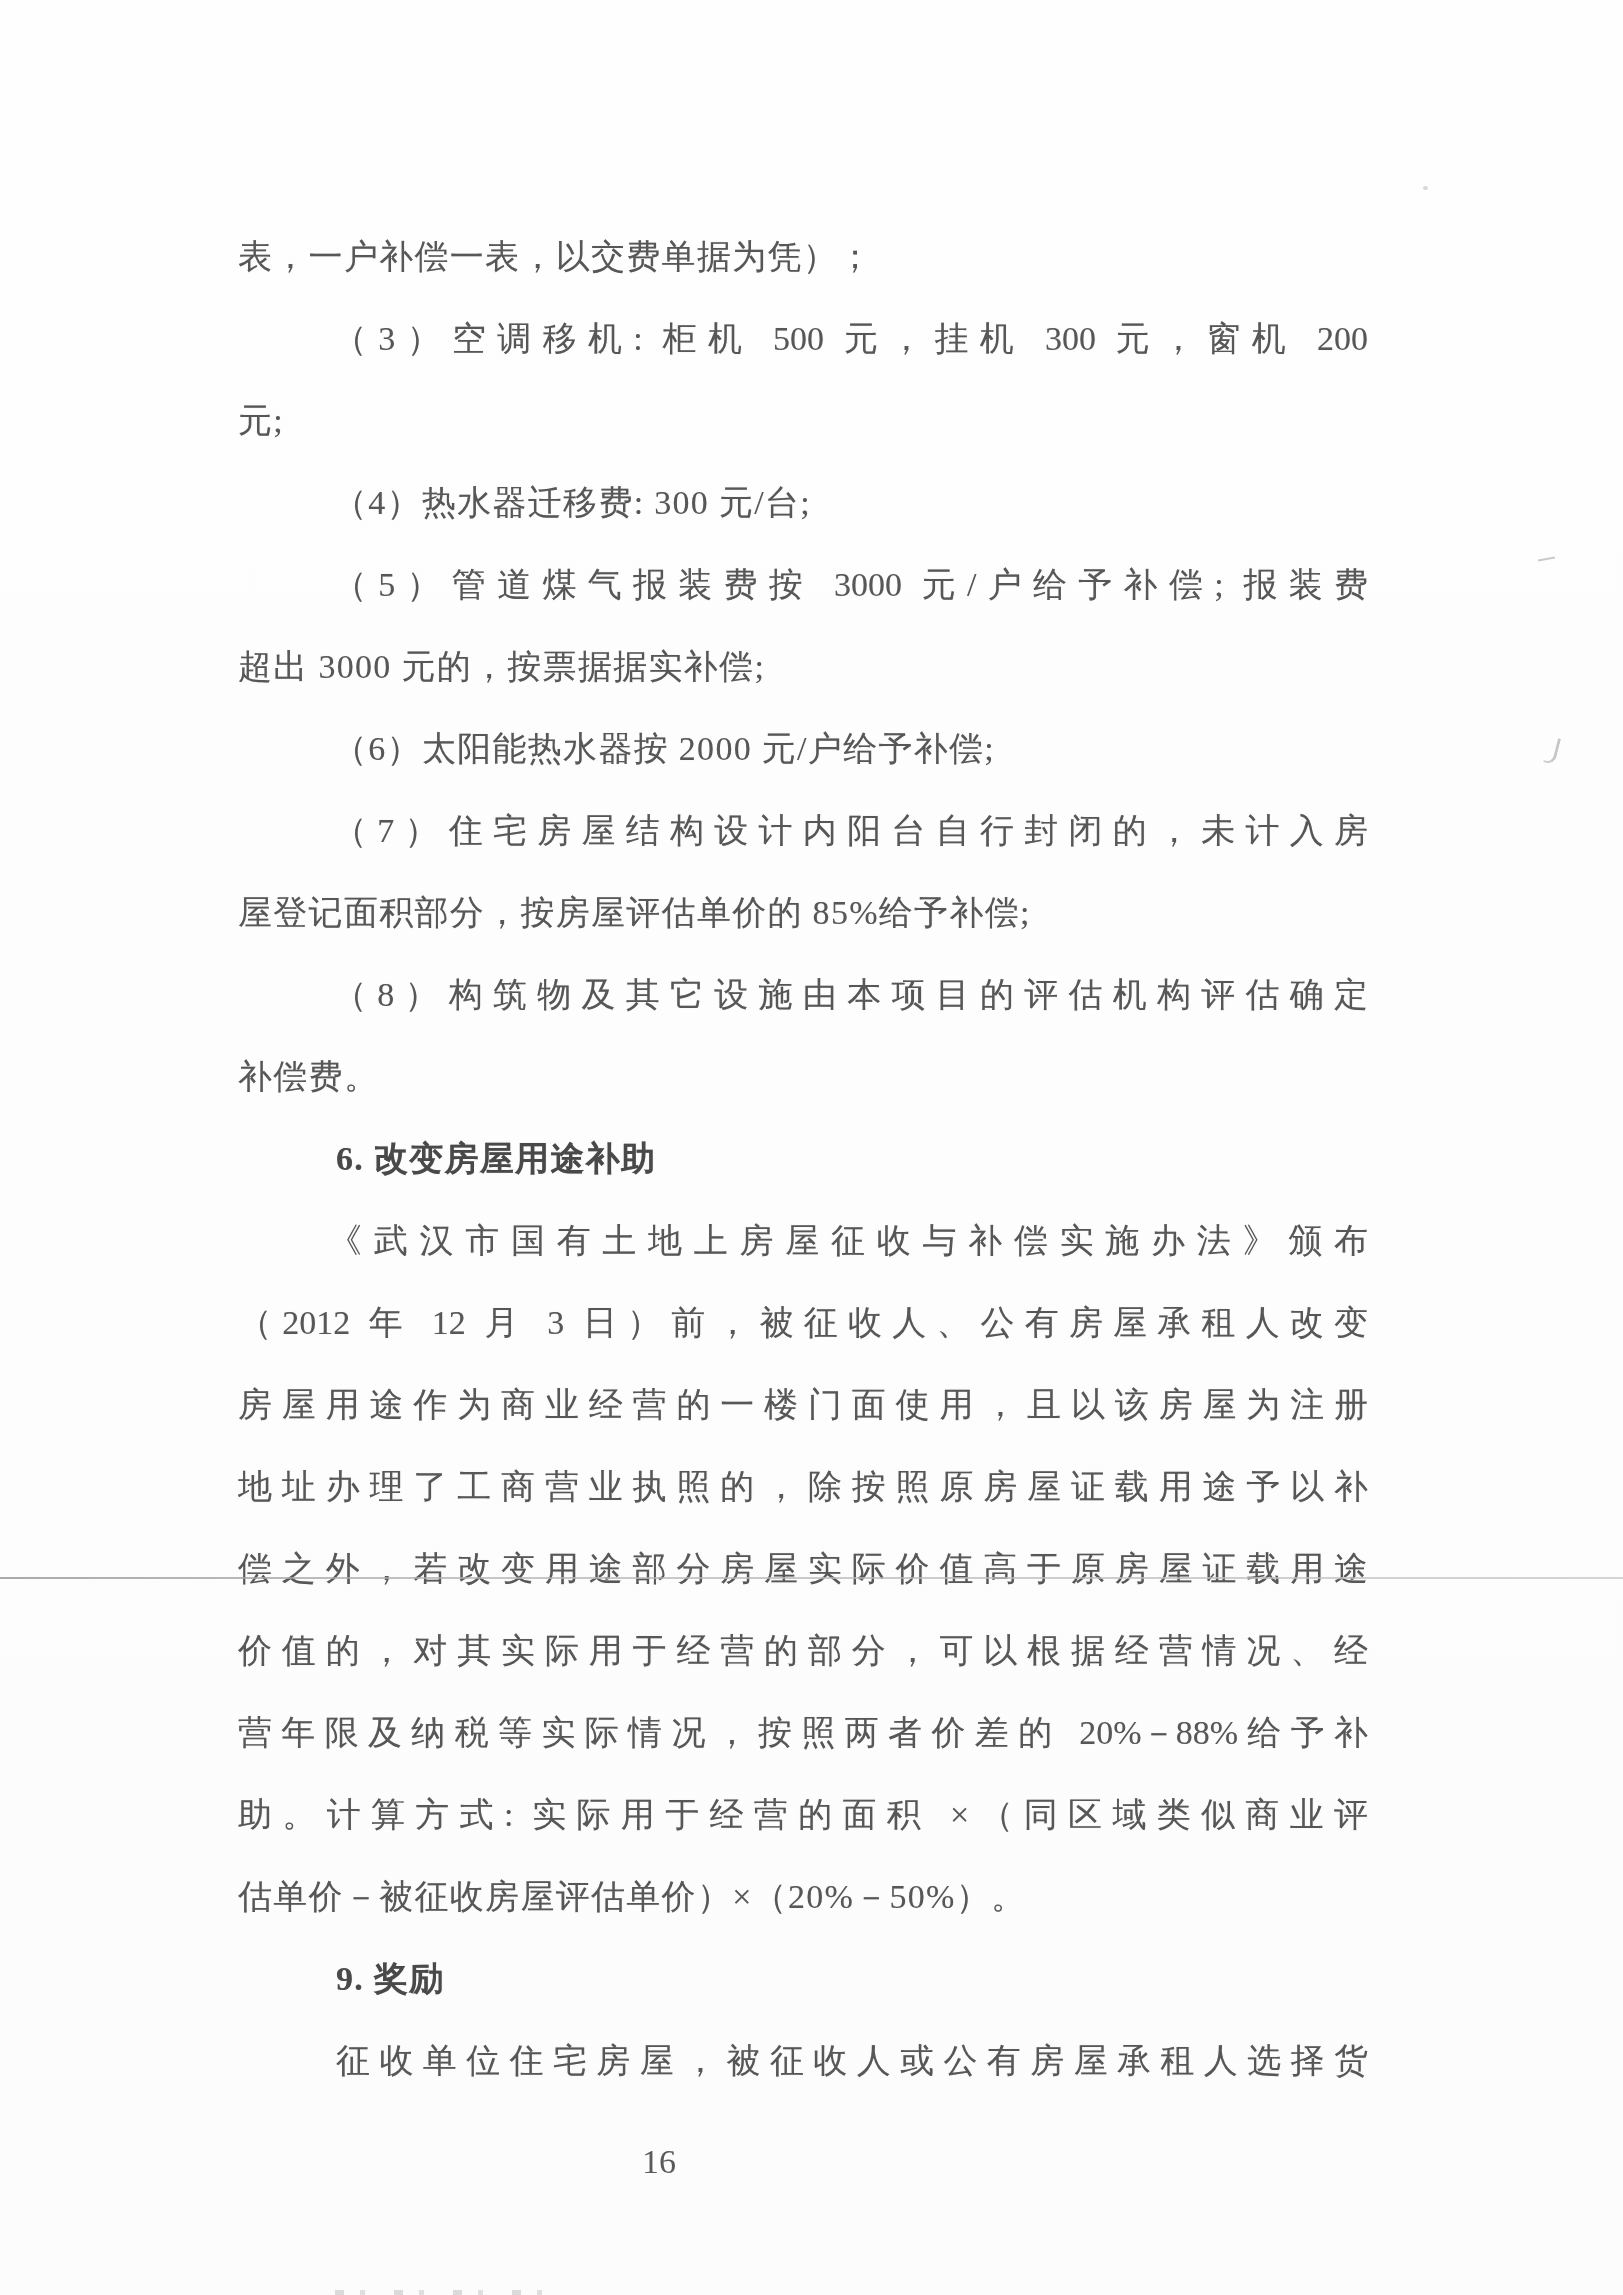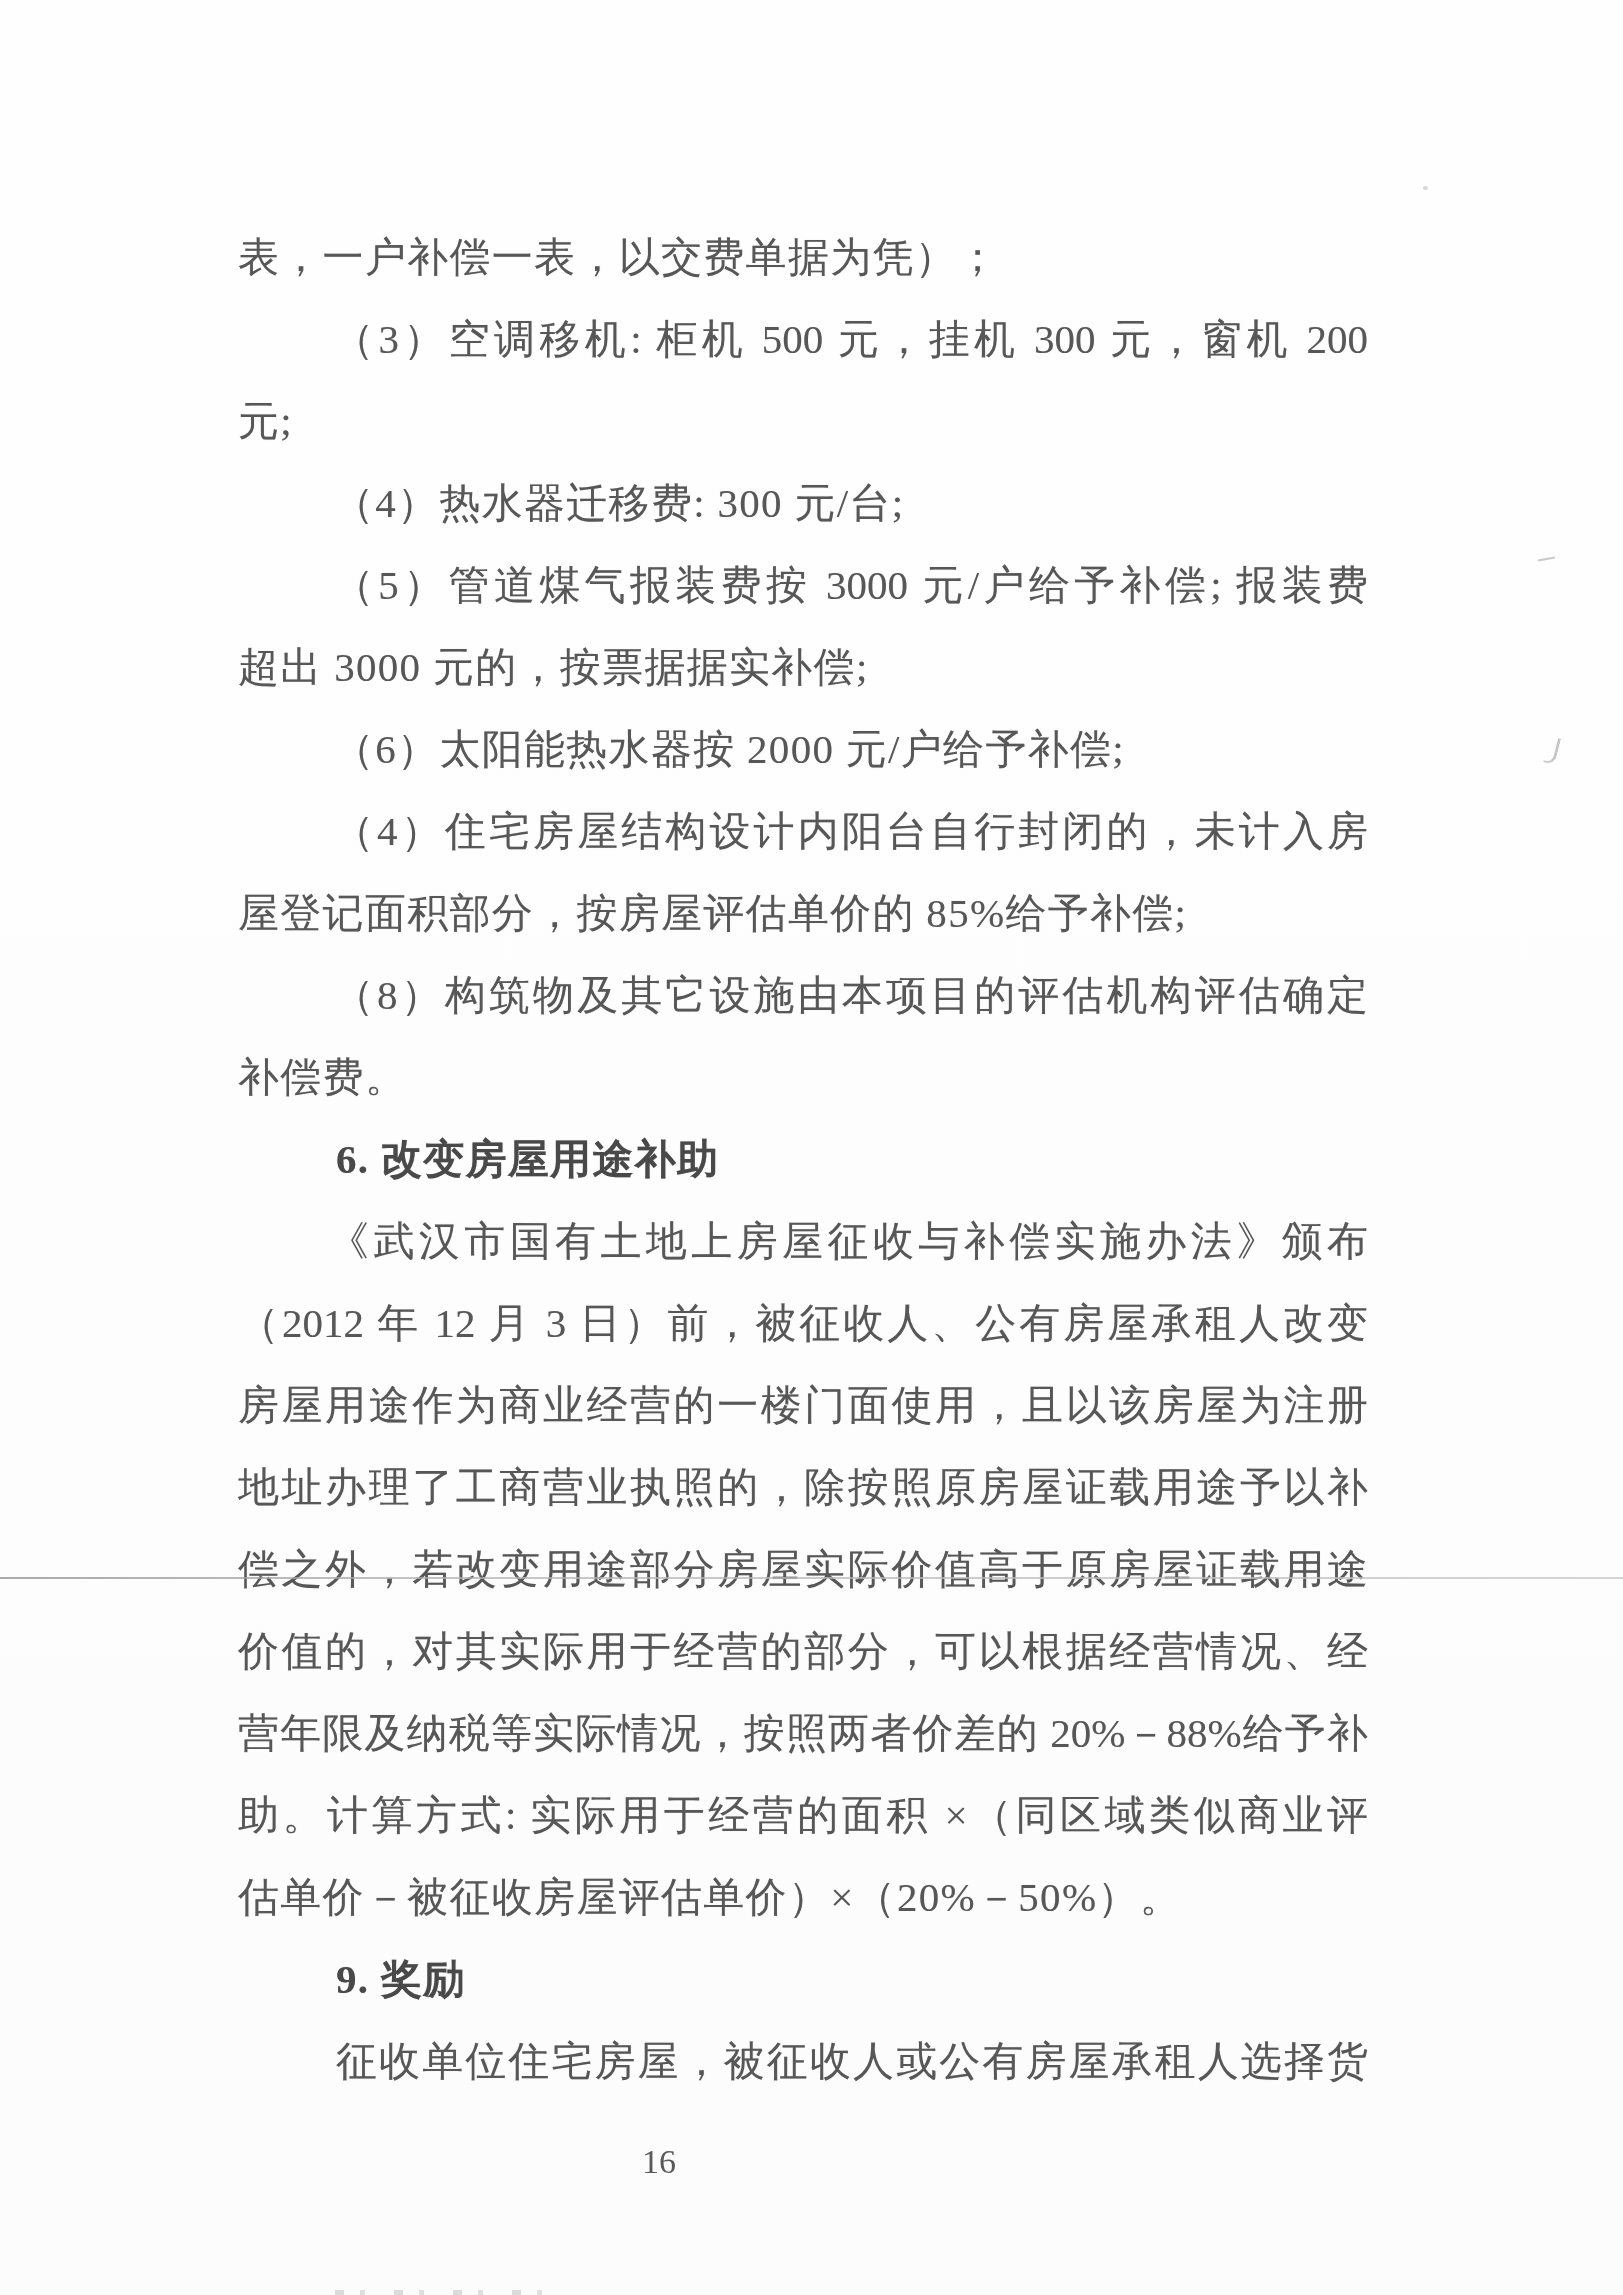--- a/index.html
+++ b/index.html
@@ -11,21 +11,21 @@
     font-family:"Liberation Serif","DejaVu Serif",serif;
   }
   .page{
     position:absolute;inset:0;
     background:linear-gradient(180deg,#fefefe 0%,#fdfdfd 60%,#fcfcfc 100%);
   }
   .page-text{
     position:absolute;
     left:238px;top:216px;width:1130px;
     color:#575757;
-    font-size:41px;
+    font-size:34px;
   }
   .line{
     height:82px;
     line-height:82px;
     letter-spacing:1.3px;
     white-space:nowrap;
     text-shadow:0 0 0.7px rgba(90,90,90,.35);
   }
   .just{
     white-space:normal;
@@ -101,21 +101,21 @@
 <div class="page">
 
   <div class="page-text">
     <div class="line">表，一户补偿一表，以交费单据为凭）；</div>
     <div class="line just ind-item">（3）空调移机: 柜机 500 元，挂机 300 元，窗机 200</div>
     <div class="line">元;</div>
     <div class="line ind-item">（4）热水器迁移费: 300 元/台;</div>
     <div class="line just ind-item">（5）管道煤气报装费按 3000 元/户给予补偿; 报装费</div>
     <div class="line">超出 3000 元的，按票据据实补偿;</div>
     <div class="line ind-item">（6）太阳能热水器按 2000 元/户给予补偿;</div>
-    <div class="line just ind-item">（4）住宅房屋结构设计内阳台自行封闭的，未计入房</div>
+    <div class="line just ind-item">（7）住宅房屋结构设计内阳台自行封闭的，未计入房</div>
     <div class="line">屋登记面积部分，按房屋评估单价的 85%给予补偿;</div>
     <div class="line just ind-item">（8）构筑物及其它设施由本项目的评估机构评估确定</div>
     <div class="line">补偿费。</div>
     <div class="line heading ind-head">6. 改变房屋用途补助</div>
     <div class="line just ind-quote">《武汉市国有土地上房屋征收与补偿实施办法》颁布</div>
     <div class="line just">（2012 年 12 月 3 日）前，被征收人、公有房屋承租人改变</div>
     <div class="line just">房屋用途作为商业经营的一楼门面使用，且以该房屋为注册</div>
     <div class="line just">地址办理了工商营业执照的，除按照原房屋证载用途予以补</div>
     <div class="line just">偿之外，若改变用途部分房屋实际价值高于原房屋证载用途</div>
     <div class="line just">价值的，对其实际用于经营的部分，可以根据经营情况、经</div>

